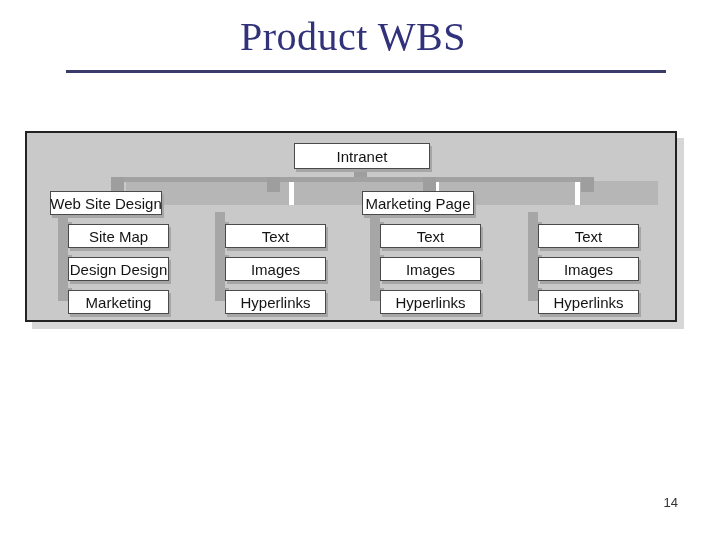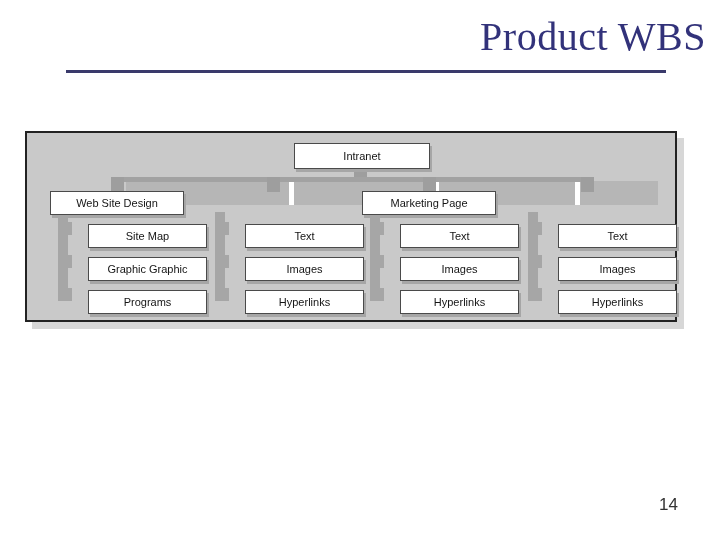--- a/index.html
+++ b/index.html
@@ -2,21 +2,21 @@
 <html><head>
 <meta charset="utf-8">
 <style>
   html,body{margin:0;padding:0;background:#ffffff;}
   #slide{
     position:relative;width:720px;height:540px;background:#ffffff;
     font-family:"Liberation Sans",sans-serif;overflow:hidden;
   }
   
   .title{
-    position:absolute;top:13px;left:0;width:706px;text-align:right;
+    position:absolute;top:13px;left:0;width:706px;text-align:center;
     font-family:"Liberation Serif",serif;font-size:40px;font-weight:400;
     color:#32327a;letter-spacing:0.5px;
   }
   .title-rule{
     position:absolute;left:66px;top:70px;width:600px;height:3px;background:#3a3a6b;
   }
   
   .panel{
     position:absolute;left:25px;top:131px;width:648px;height:187px;
     background:#c9c9c9;border:2px solid #222222;
@@ -27,34 +27,34 @@
   .band-gap{position:absolute;top:48px;width:5px;height:24px;background:#ffffff;z-index:2;}
   .hbar{position:absolute;left:85px;top:44px;width:478px;height:5px;background:#a2a2a2;z-index:3;}
   .vstub{position:absolute;width:13px;background:#9e9e9e;z-index:3;}
   .root-stub{left:327px;top:36px;height:9px;}
   .col-stub{top:44px;height:15px;}
   
   .box{
     position:absolute;box-sizing:border-box;height:24px;background:#ffffff;
     border:1px solid #4a4a4a;box-shadow:2px 3px 0 #a6a6a6;
     display:flex;align-items:center;justify-content:center;
-    font-size:11px;color:#141414;white-space:nowrap;z-index:4;
+    font-size:15px;color:#141414;white-space:nowrap;z-index:4;
   }
   .root-box{left:267px;top:10px;width:136px;height:26px;}
   
   .col{position:absolute;top:0;width:137px;height:187px;}
-  .head{left:0;top:58px;width:134px;}
-  .item{left:18px;width:119px;margin-left:20px;}
+  .head{left:0;top:58px;width:112px;}
+  .item{left:18px;width:101px;}
   .item.r0{top:91px;} .item.r1{top:124px;} .item.r2{top:157px;}
   .trunk{position:absolute;left:8px;top:79px;width:10px;height:85px;background:#a6a6a6;z-index:3;}
   .nub{position:absolute;left:8px;width:14px;height:13px;background:#a6a6a6;z-index:3;}
   .nub.r0{top:89px;} .nub.r1{top:122px;} .nub.r2{top:155px;}
   
   .page-num{
-    position:absolute;right:42px;top:495px;font-size:17px;color:#333333;
+    position:absolute;right:42px;top:495px;font-size:13px;color:#333333;
   }
 </style>
 </head>
 <body>
 
 <div id="slide">
 
   <div class="title">Product WBS</div>
   <div class="title-rule"></div>
 
@@ -73,22 +73,22 @@
     <div class="vstub col-stub" style="left:396px"></div>
     <div class="vstub col-stub" style="left:554px"></div>
 
     <div class="col" style="left:23px">
       <div class="trunk"></div>
       <div class="nub r0"></div>
       <div class="nub r1"></div>
       <div class="nub r2"></div>
       <div class="box head">Web Site Design</div>
       <div class="box item r0">Site Map</div>
-      <div class="box item r1">Graphic Graphic</div>
-      <div class="box item r2">Programs</div>
+      <div class="box item r1">Design Design</div>
+      <div class="box item r2">Marketing</div>
     </div>
 
     <div class="col" style="left:180px">
       <div class="trunk"></div>
       <div class="nub r0"></div>
       <div class="nub r1"></div>
       <div class="nub r2"></div>
       <div class="box item r0">Text</div>
       <div class="box item r1">Images</div>
       <div class="box item r2">Hyperlinks</div>

